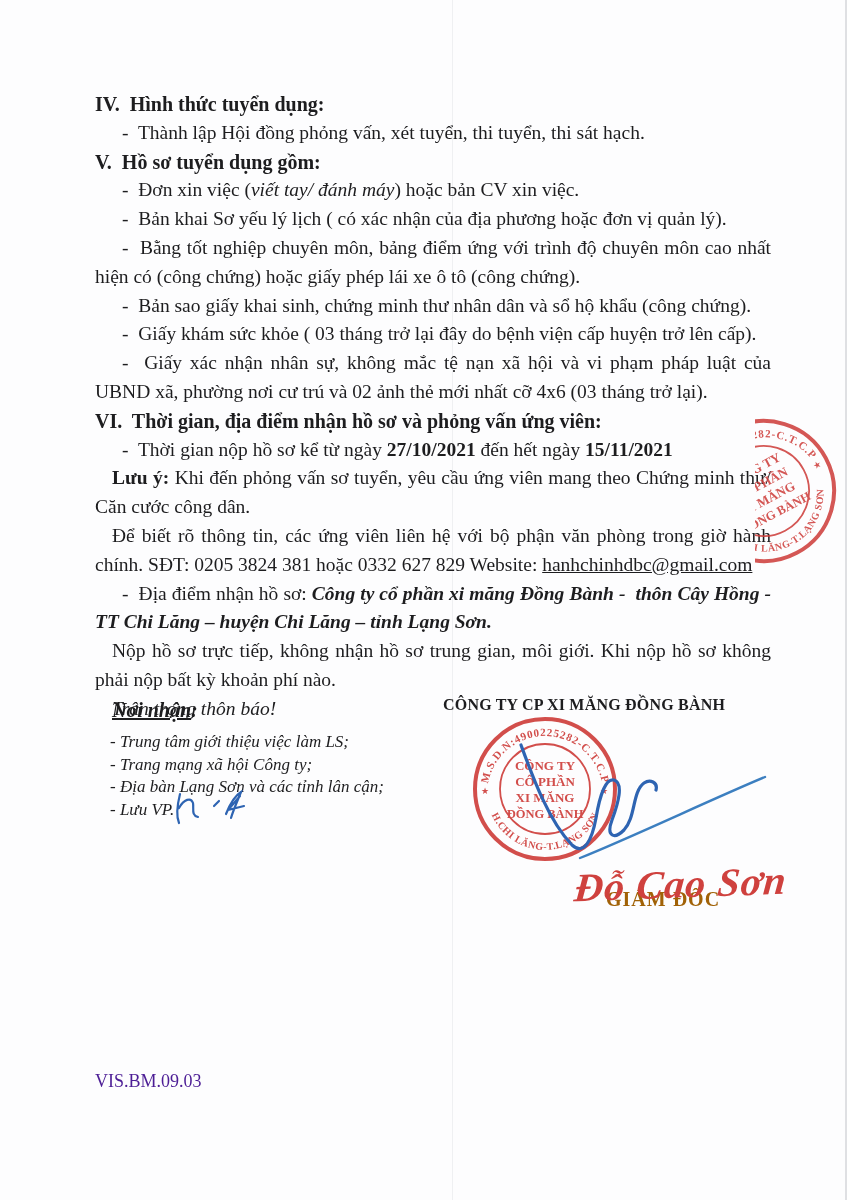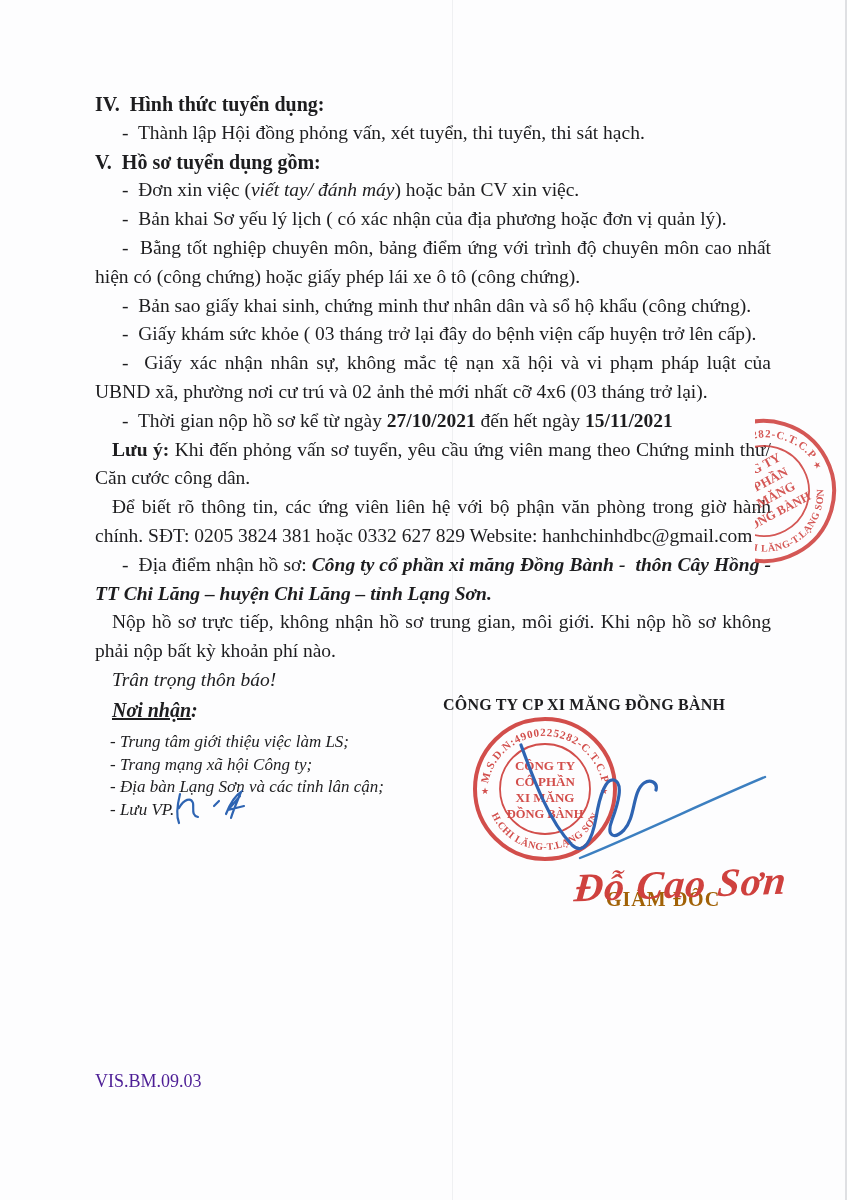--- a/index.html
+++ b/index.html
@@ -13,21 +13,21 @@
   .fold-line{position:absolute;left:452px;top:0;width:1px;height:1200px;background:rgba(120,125,135,.10);}
   .edge-sliver{position:absolute;right:0;top:0;width:2px;height:1200px;background:rgba(90,95,105,.18);}
 
   #doc-body{position:absolute;left:95px;top:90px;width:676px;}
   .para{margin:0;font-size:19.5px;line-height:28.8px;text-align:justify;}
   .para.heading{font-weight:bold;font-size:20px;text-align:left;}
   .para.bullet{text-indent:27px;}
   .para.indent{text-indent:17px;}
   .b{font-weight:bold;}
   .i{font-style:italic;}
-  .u{}
+  .u{text-decoration:underline;}
 
   .noi-nhan{position:absolute;left:112px;top:699px;font-size:20px;font-weight:bold;font-style:italic;}
   .noi-nhan .ul{text-decoration:underline;}
   #recipients{position:absolute;left:110px;top:731px;width:340px;}
   .recipient{font-size:17px;font-style:italic;line-height:22.5px;}
 
   .company-name{position:absolute;left:443px;top:696px;width:330px;font-size:16px;font-weight:bold;letter-spacing:.2px;}
   .director-title{position:absolute;left:606px;top:845px;font-size:20px;font-weight:bold;color:#a16207;letter-spacing:1px;margin-top:43px;}
   .director-script{
     position:absolute;left:575px;top:860px;width:240px;
@@ -51,20 +51,21 @@
   <div id="doc-body">
       <p class="para heading"><span class="b">IV.&nbsp; Hình thức tuyển dụng:</span></p>
       <p class="para bullet"><span>-&nbsp; Thành lập Hội đồng phỏng vấn, xét tuyển, thi tuyển, thi sát hạch.</span></p>
       <p class="para heading"><span class="b">V.&nbsp; Hồ sơ tuyển dụng gồm:</span></p>
       <p class="para bullet"><span>-&nbsp; Đơn xin việc (</span><span class="i">viết tay/ đánh máy</span><span>) hoặc bản CV xin việc.</span></p>
       <p class="para bullet"><span>-&nbsp; Bản khai Sơ yếu lý lịch ( có xác nhận của địa phương hoặc đơn vị quản lý).</span></p>
       <p class="para bullet"><span>-&nbsp; Bằng tốt nghiệp chuyên môn, bảng điểm ứng với trình độ chuyên môn cao nhất hiện có (công chứng) hoặc giấy phép lái xe ô tô (công chứng).</span></p>
       <p class="para bullet"><span>-&nbsp; Bản sao giấy khai sinh, chứng minh thư nhân dân và sổ hộ khẩu (công chứng).</span></p>
       <p class="para bullet"><span>-&nbsp; Giấy khám sức khỏe ( 03 tháng trở lại đây do bệnh viện cấp huyện trở lên cấp).</span></p>
       <p class="para bullet"><span>-&nbsp; Giấy xác nhận nhân sự, không mắc tệ nạn xã hội và vi phạm pháp luật của UBND xã, phường nơi cư trú và 02 ảnh thẻ mới nhất cỡ 4x6 (03 tháng trở lại).</span></p>
+      <p class="para heading"><span class="b">VI.&nbsp; Thời gian, địa điểm nhận hồ sơ và phỏng vấn ứng viên:</span></p>
       <p class="para bullet"><span>-&nbsp; Thời gian nộp hồ sơ kể từ ngày </span><span class="b">27/10/2021</span><span> đến hết ngày </span><span class="b">15/11/2021</span></p>
       <p class="para indent"><span class="b">Lưu ý:</span><span> Khi đến phỏng vấn sơ tuyển, yêu cầu ứng viên mang theo Chứng minh thư/ Căn cước công dân.</span></p>
       <p class="para indent"><span>Để biết rõ thông tin, các ứng viên liên hệ với bộ phận văn phòng trong giờ hành chính. SĐT: 0205 3824 381 hoặc 0332 627 829 Website: </span><span class="u">hanhchinhdbc@gmail.com</span></p>
       <p class="para bullet"><span>-&nbsp; Địa điểm nhận hồ sơ: </span><span class="b i">Công ty cổ phần xi măng Đồng Bành -&nbsp; thôn Cây Hồng - TT Chi Lăng – huyện Chi Lăng – tỉnh Lạng Sơn.</span></p>
       <p class="para indent"><span>Nộp hồ sơ trực tiếp, không nhận hồ sơ trung gian, môi giới. Khi nộp hồ sơ không phải nộp bất kỳ khoản phí nào.</span></p>
       <p class="para indent"><span class="i">Trân trọng thôn báo!</span></p>
     </div>
 
   <div class="noi-nhan"><span class="ul">Nơi nhận</span><span>:</span></div>
   <div id="recipients">

